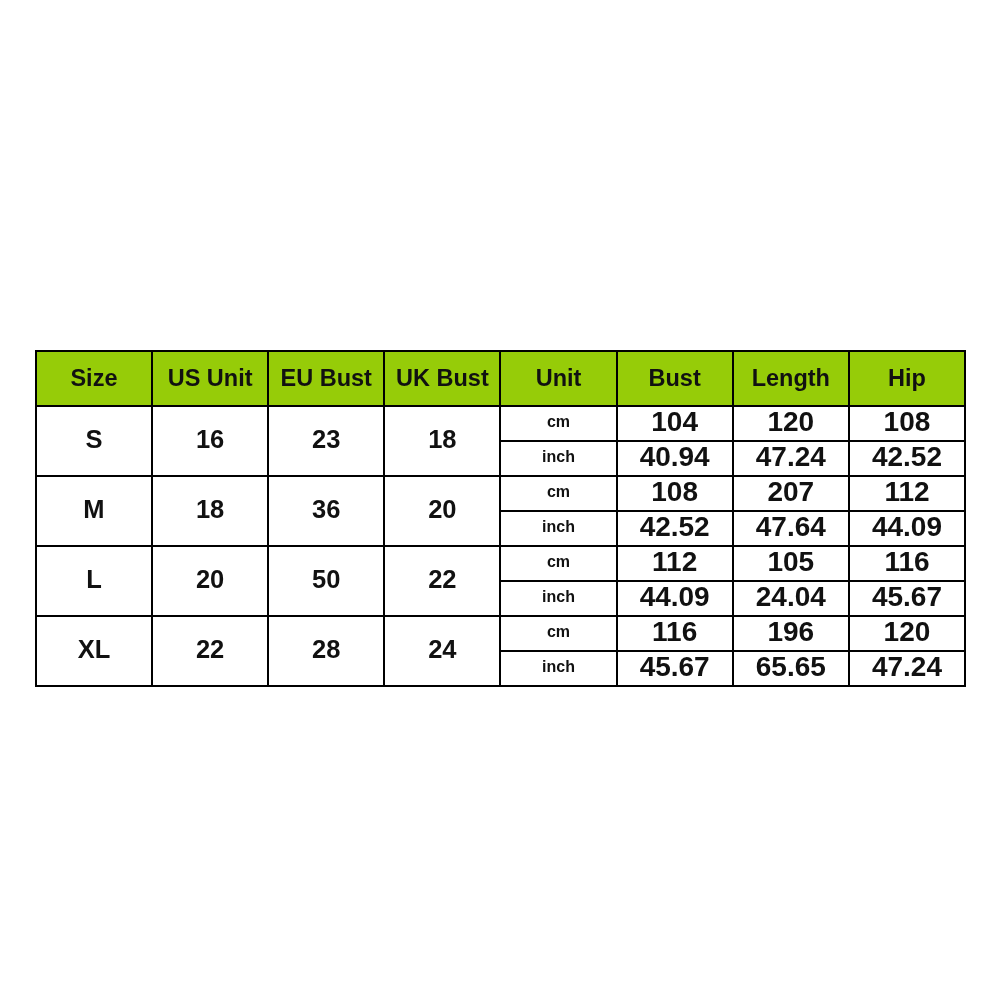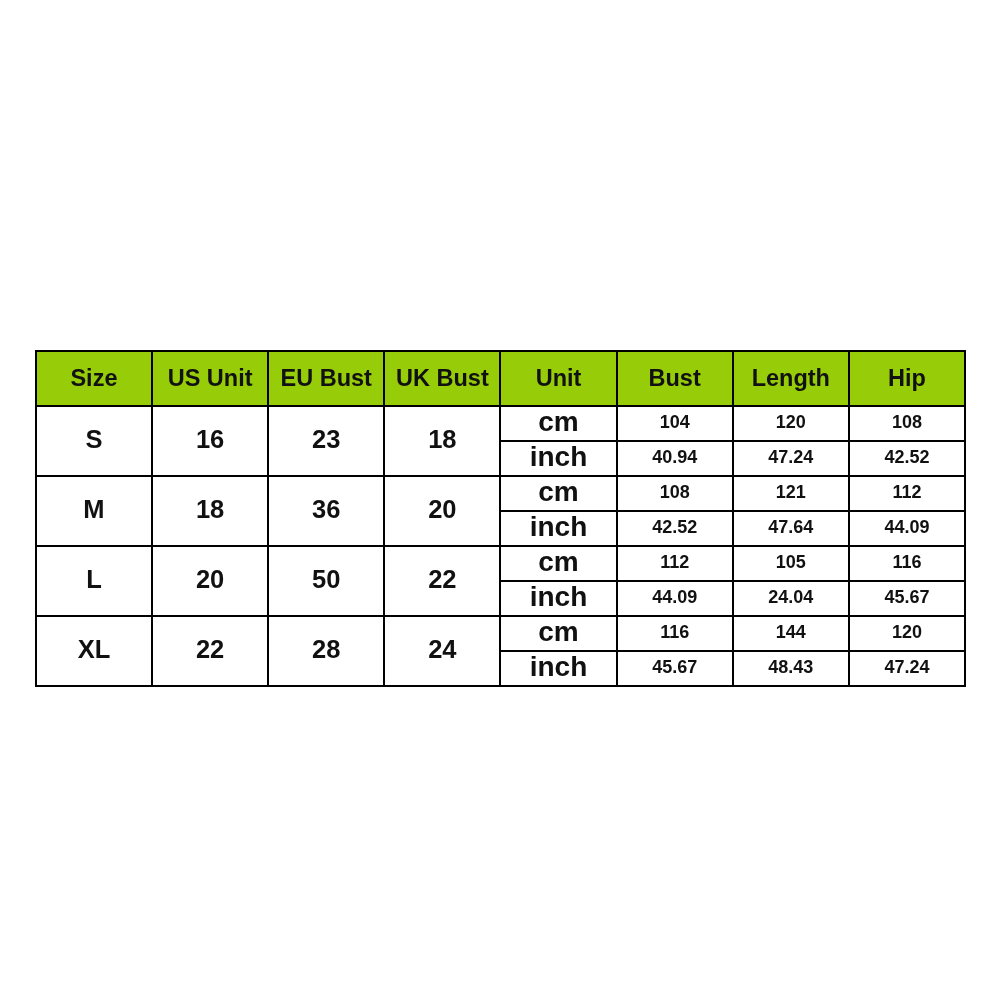--- a/index.html
+++ b/index.html
@@ -35,24 +35,24 @@
     color: #111111;
     font-weight: 700;
     font-family: "Liberation Sans", sans-serif;
   }
   thead th {
     background: #96CC08;
     height: 52.8px;
     font-size: 23.5px;
     line-height: 1;
   }
-  tbody td { height: 33.0px; font-size: 18px; line-height: 1; position: relative; }
+  tbody td { height: 33.0px; font-size: 28px; line-height: 1; position: relative; }
   tbody td > span { position: relative; top: -1.2px; display: inline-block; }
   td.sizecell { font-size: 25.5px; }
-  td.unitcell { font-size: 28px; }
+  td.unitcell { font-size: 16px; }
 </style>
 </head>
 <body>
 
 <div id="page">
   <div id="chart-wrap">
     <table class="size-chart">
       <thead>
         <tr>
           <th>Size</th>
@@ -82,21 +82,21 @@
           <td><span>47.24</span></td>
           <td><span>42.52</span></td>
         </tr>
         <tr>
           <td class="sizecell" rowspan="2"><span>M</span></td>
           <td class="sizecell" rowspan="2"><span>18</span></td>
           <td class="sizecell" rowspan="2"><span>36</span></td>
           <td class="sizecell" rowspan="2"><span>20</span></td>
           <td class="unitcell"><span>cm</span></td>
           <td><span>108</span></td>
-          <td><span>121</span></td>
+          <td><span>207</span></td>
           <td><span>112</span></td>
         </tr>
         <tr>
           <td class="unitcell"><span>inch</span></td>
           <td><span>42.52</span></td>
           <td><span>47.64</span></td>
           <td><span>44.09</span></td>
         </tr>
         <tr>
           <td class="sizecell" rowspan="2"><span>L</span></td>
@@ -114,25 +114,25 @@
           <td><span>24.04</span></td>
           <td><span>45.67</span></td>
         </tr>
         <tr>
           <td class="sizecell" rowspan="2"><span>XL</span></td>
           <td class="sizecell" rowspan="2"><span>22</span></td>
           <td class="sizecell" rowspan="2"><span>28</span></td>
           <td class="sizecell" rowspan="2"><span>24</span></td>
           <td class="unitcell"><span>cm</span></td>
           <td><span>116</span></td>
-          <td><span>144</span></td>
+          <td><span>196</span></td>
           <td><span>120</span></td>
         </tr>
         <tr>
           <td class="unitcell"><span>inch</span></td>
           <td><span>45.67</span></td>
-          <td><span>48.43</span></td>
+          <td><span>65.65</span></td>
           <td><span>47.24</span></td>
         </tr>
       </tbody>
     </table>
   </div>
 </div>
 
 </body></html>

